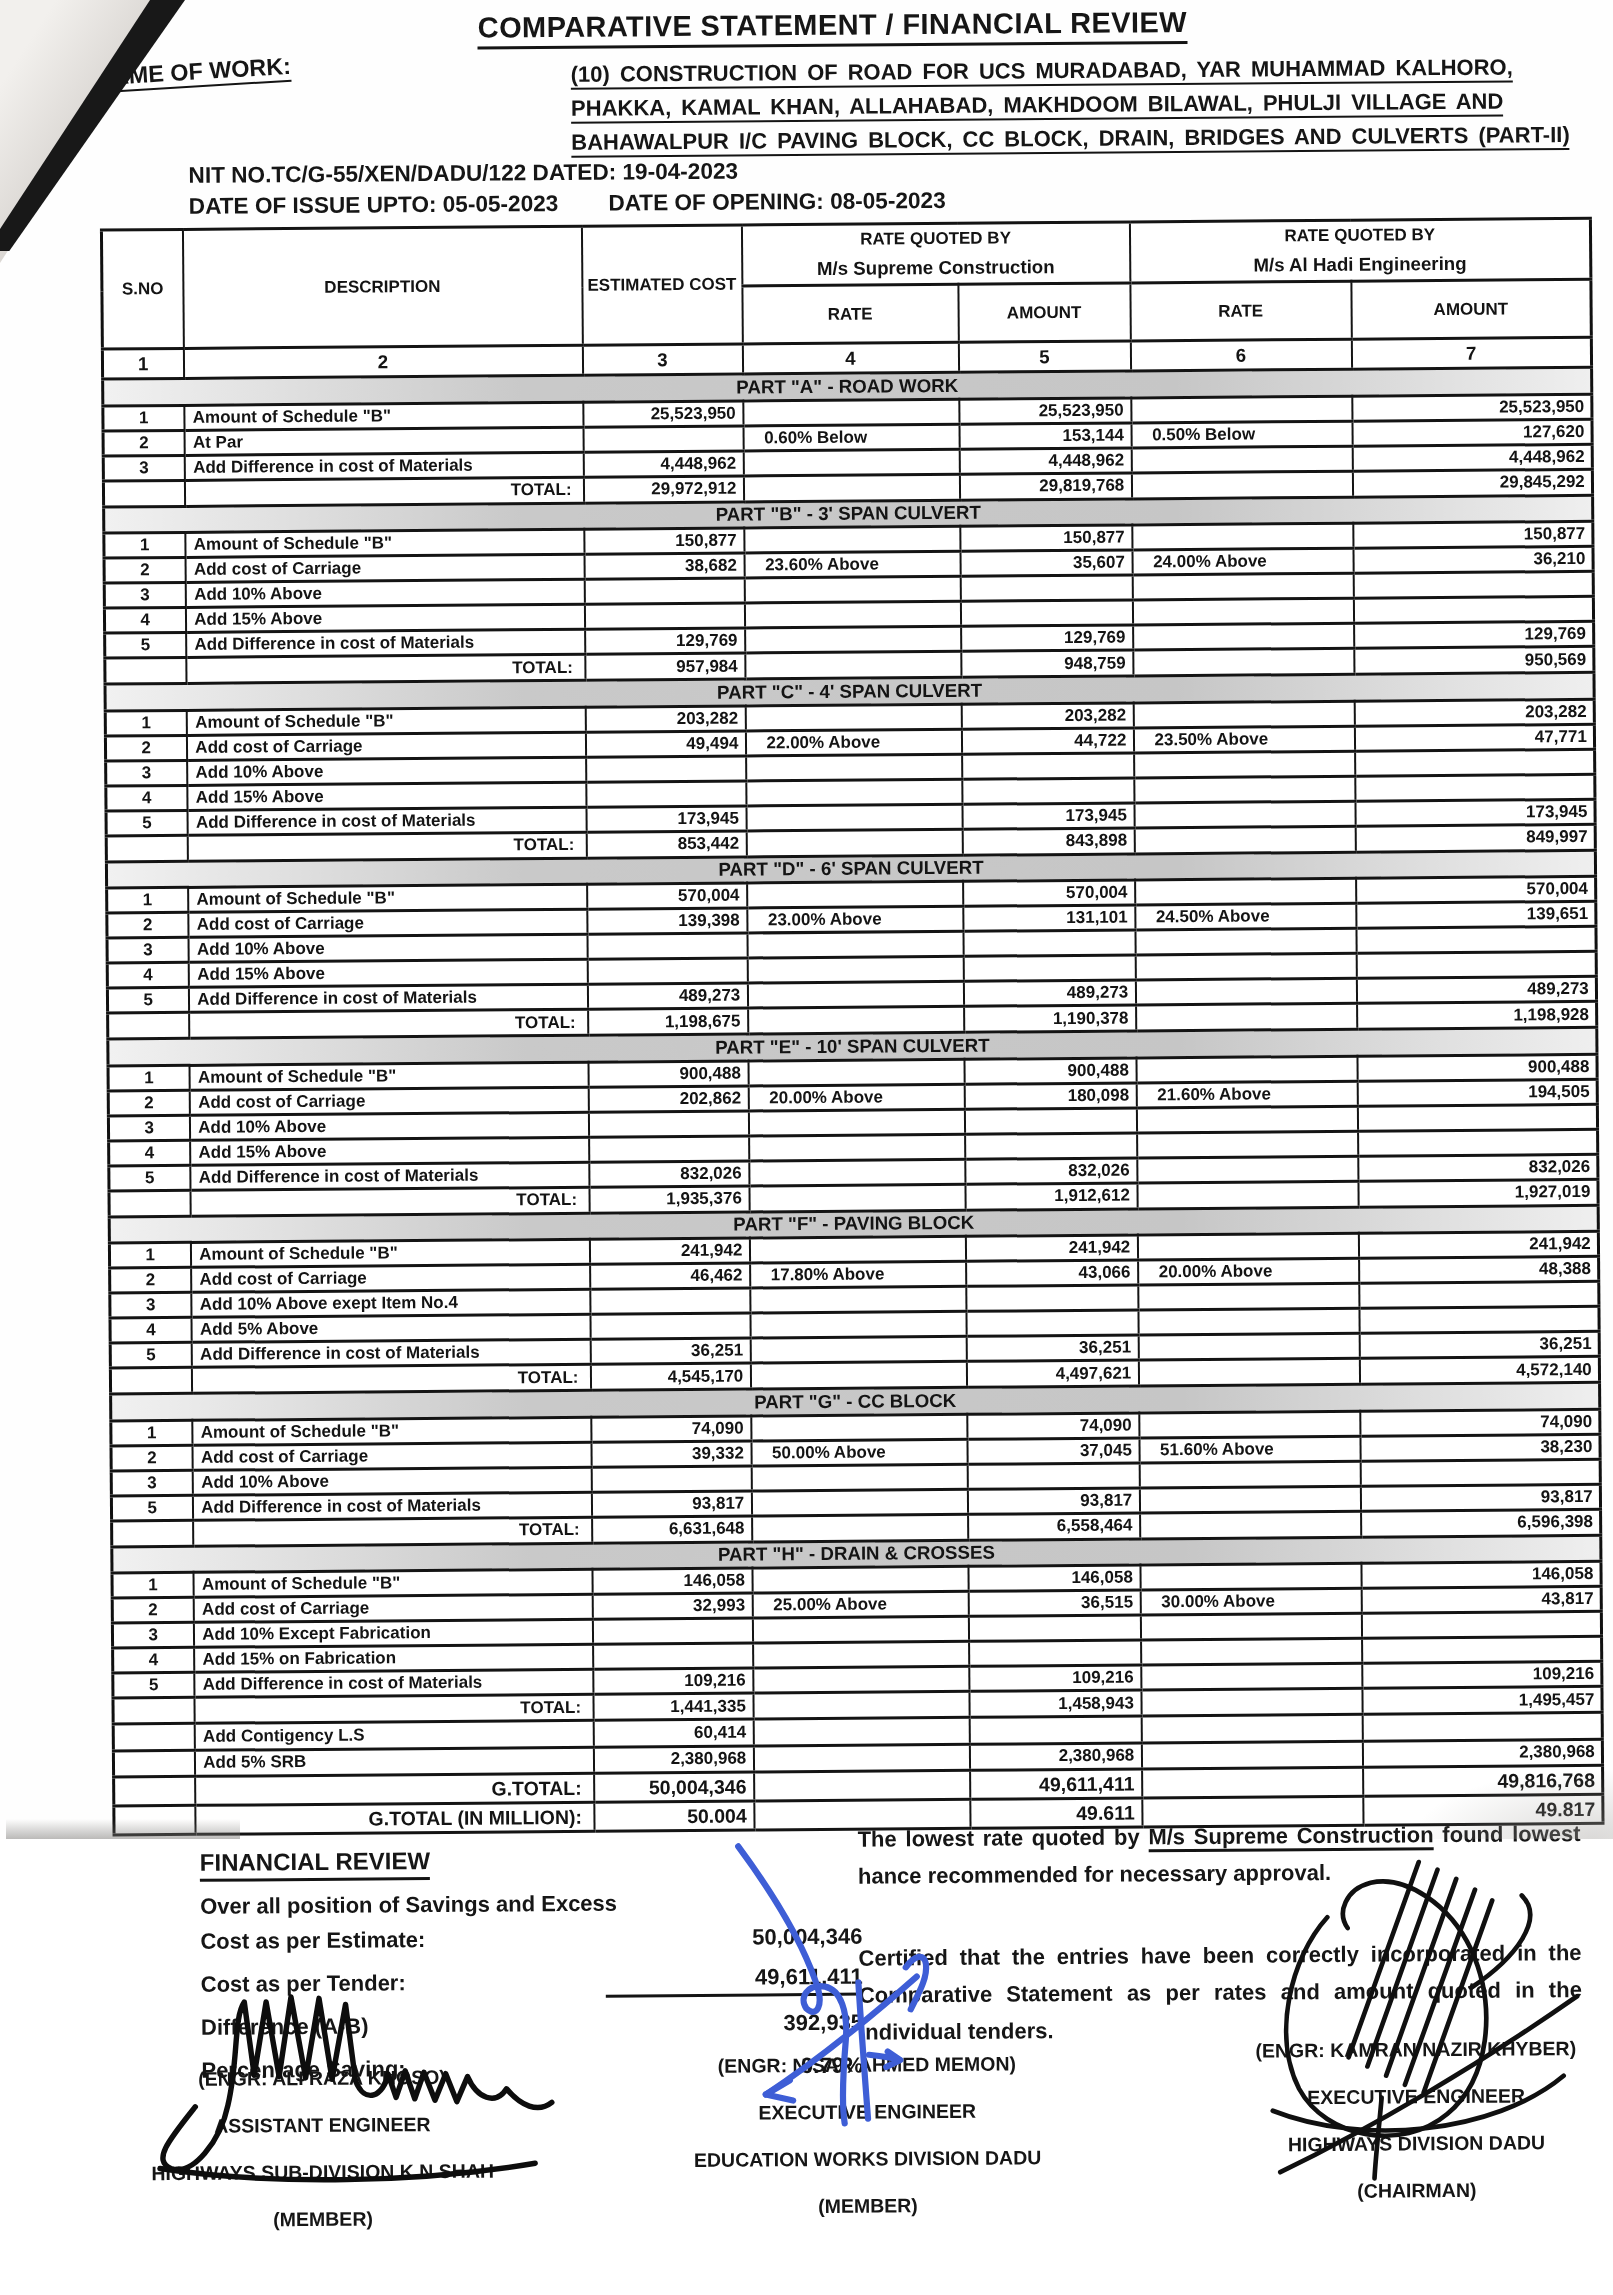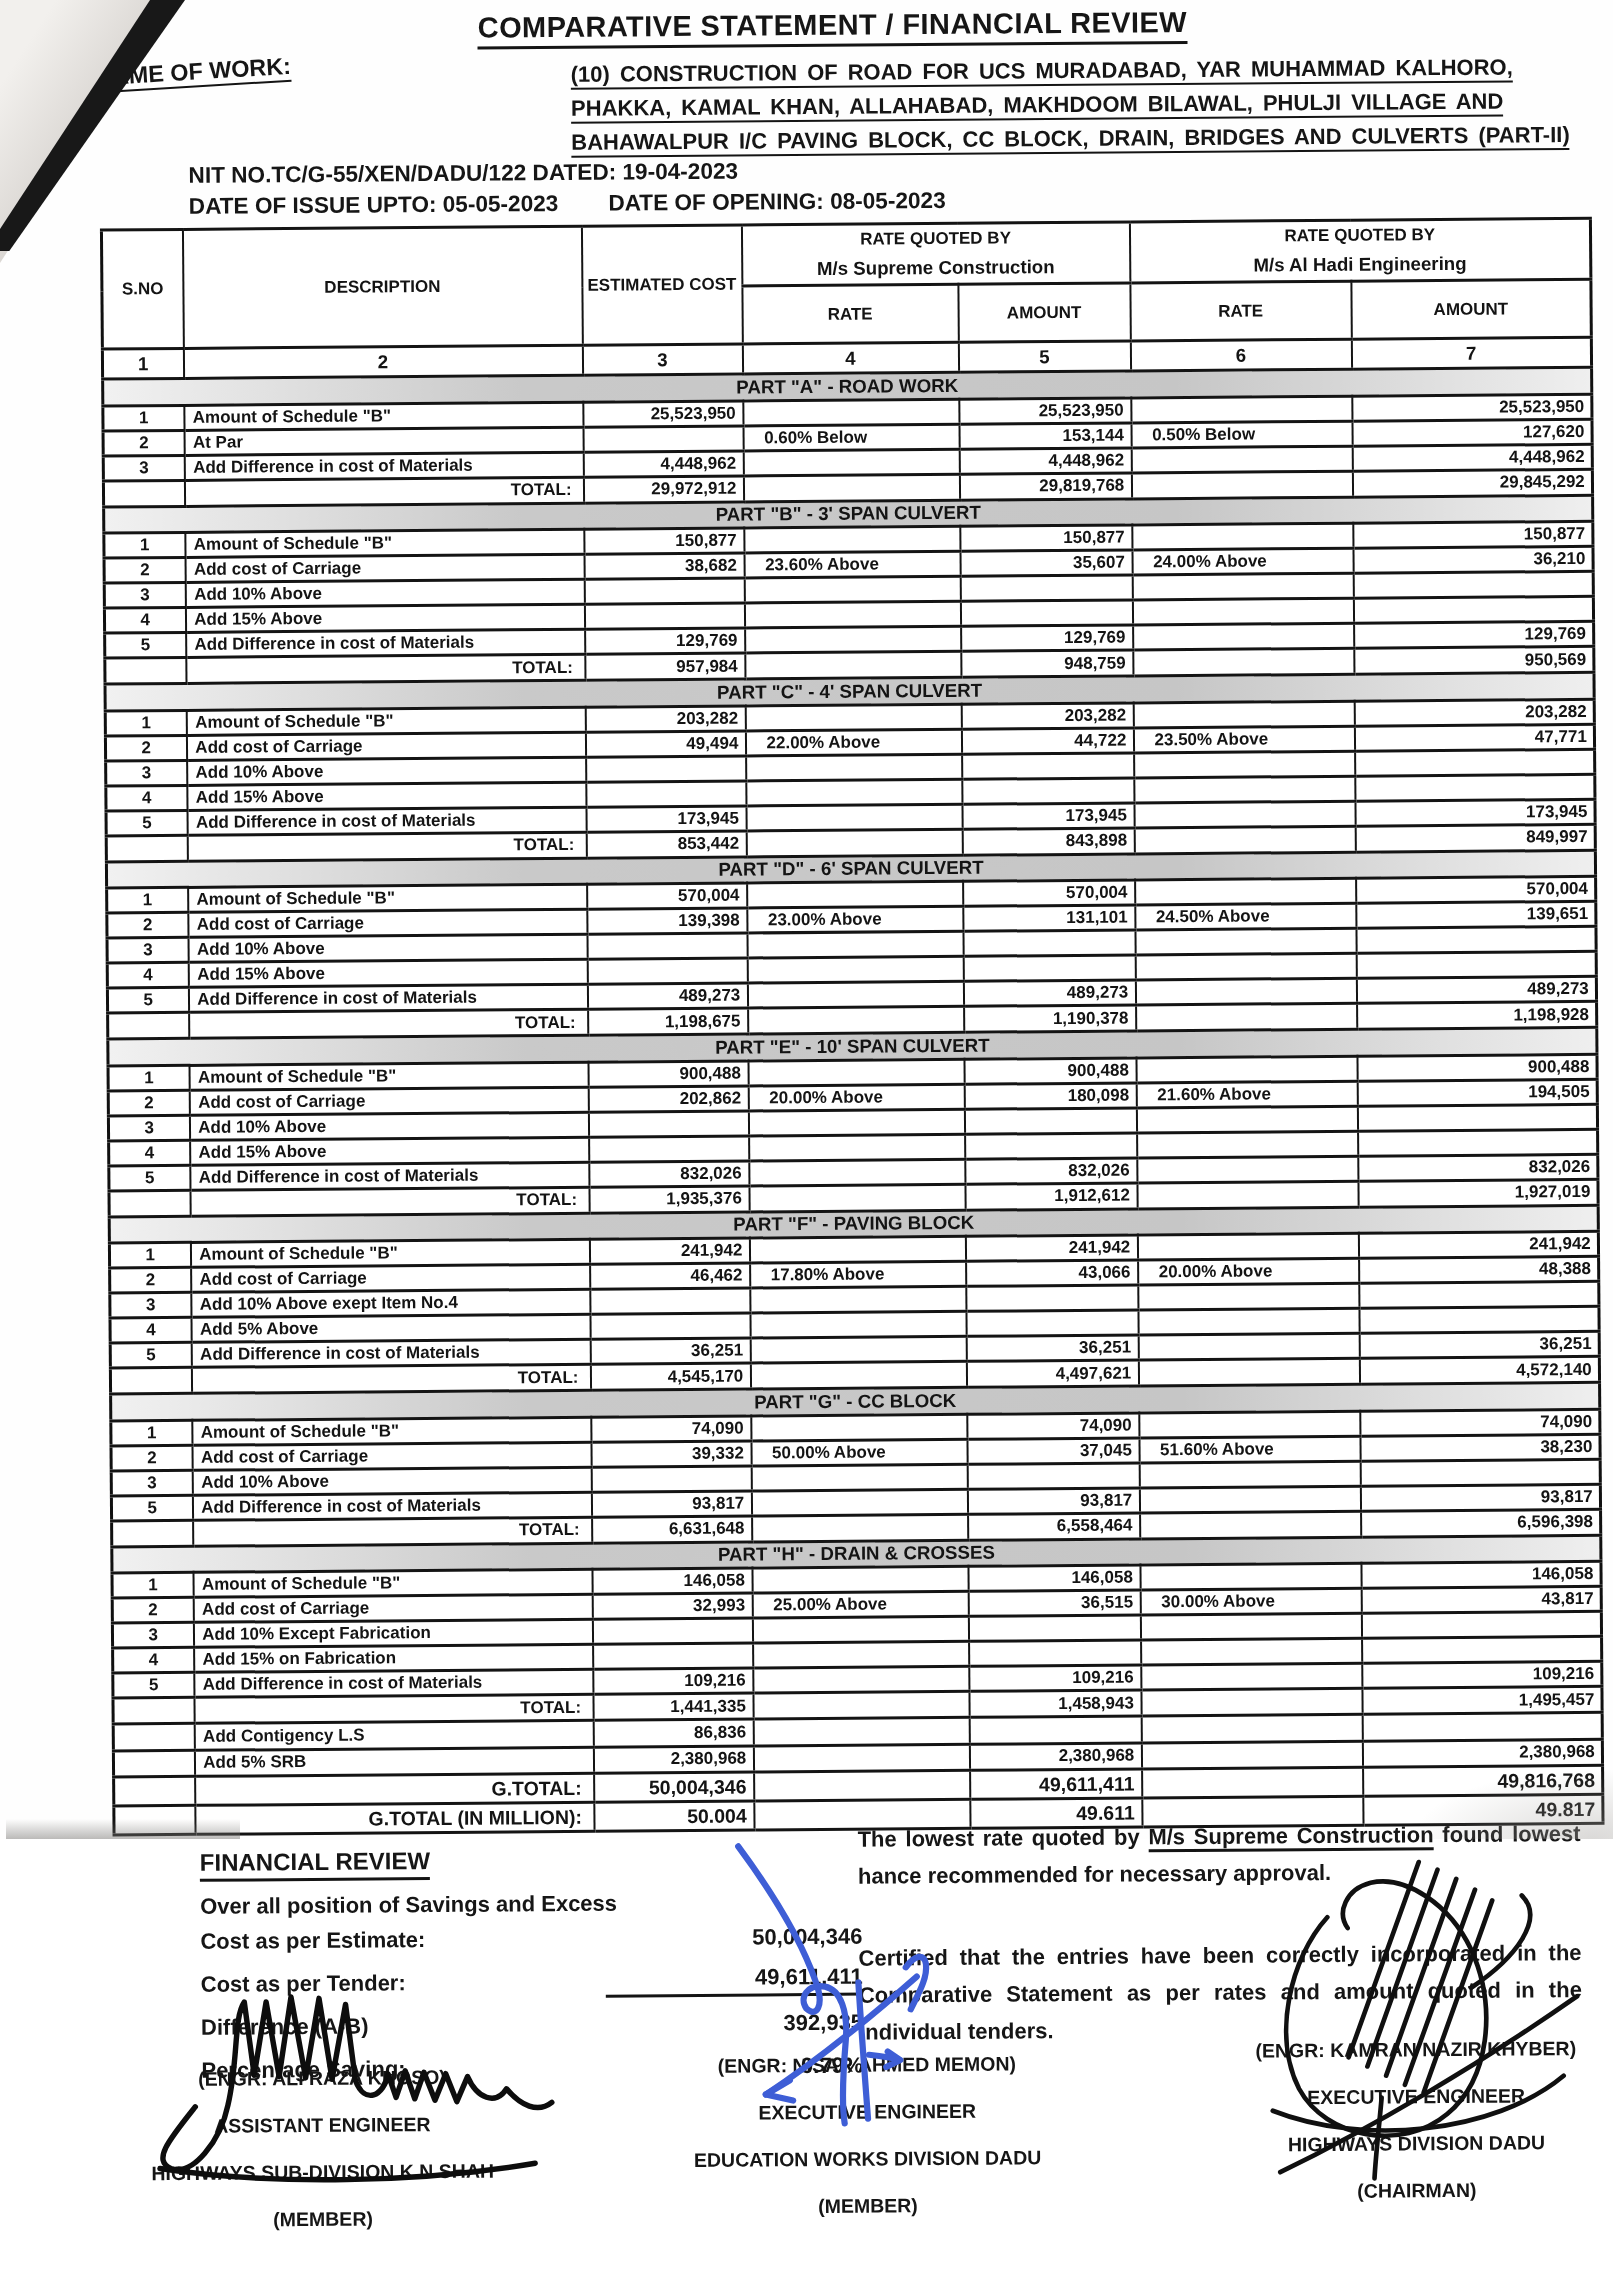--- a/index.html
+++ b/index.html
@@ -572,21 +572,21 @@
             <td class="c-desc total-lbl">TOTAL:</td>
             <td class="c-num">1,441,335</td>
             <td class="c-rate"></td>
             <td class="c-num">1,458,943</td>
             <td class="c-rate"></td>
             <td class="c-num">1,495,457</td>
           </tr>
           <tr class="r-footer">
             <td class="c-sno"></td>
             <td class="c-desc">Add Contigency L.S</td>
-            <td class="c-num">86,836</td>
+            <td class="c-num">60,414</td>
             <td class="c-rate"></td>
             <td class="c-num"></td>
             <td class="c-rate"></td>
             <td class="c-num"></td>
           </tr>
           <tr class="r-footer">
             <td class="c-sno"></td>
             <td class="c-desc">Add 5% SRB</td>
             <td class="c-num">2,380,968</td>
             <td class="c-rate"></td>

